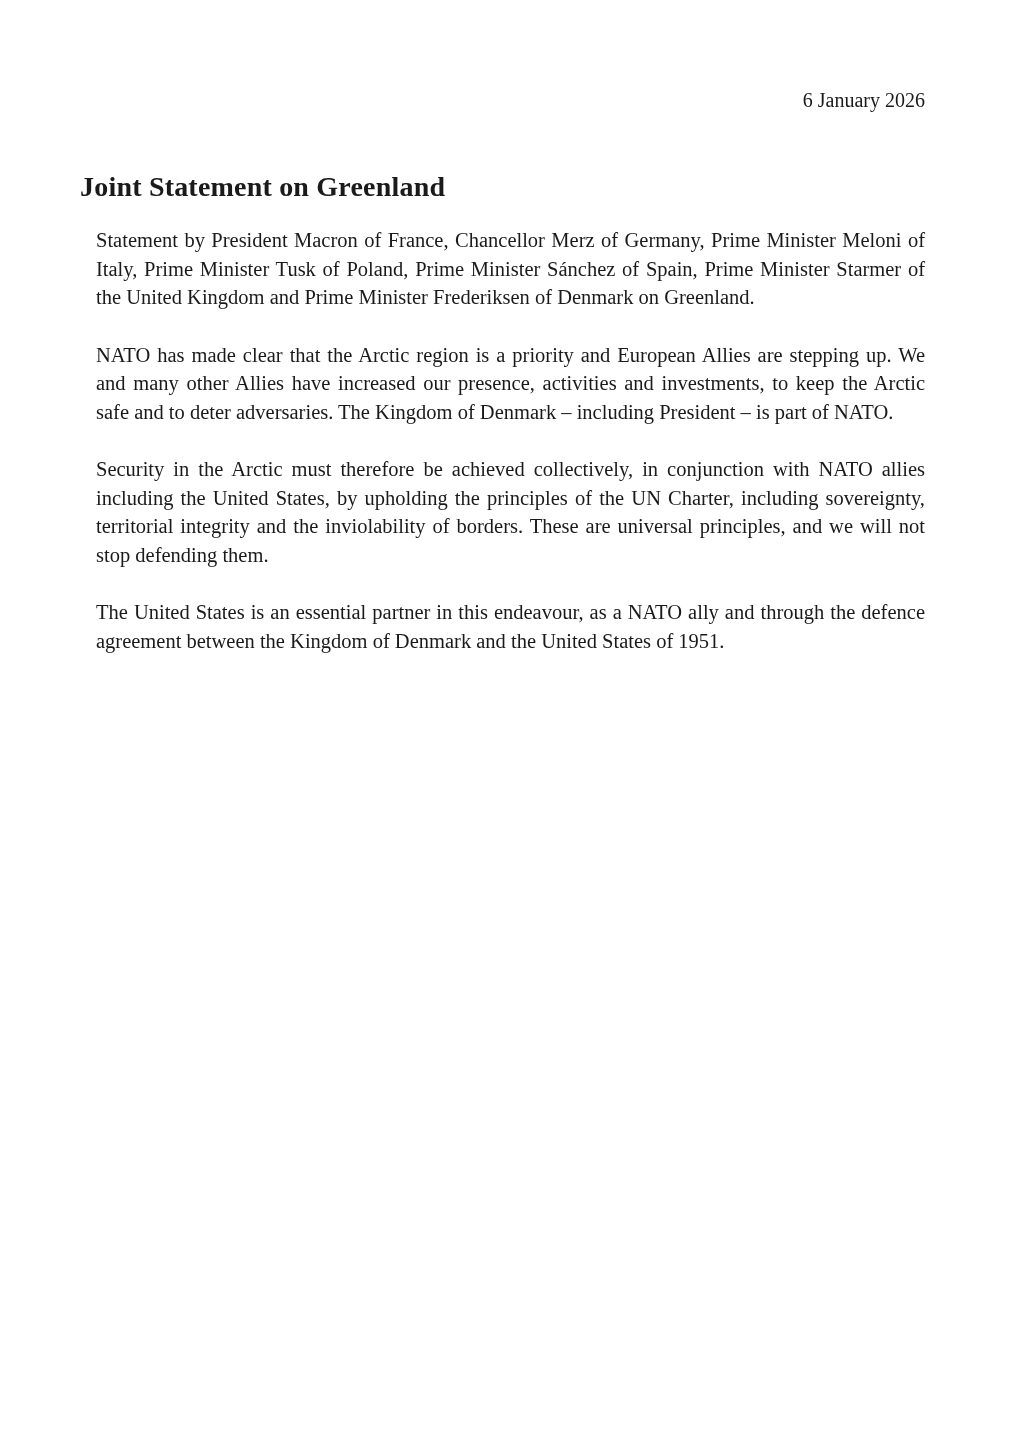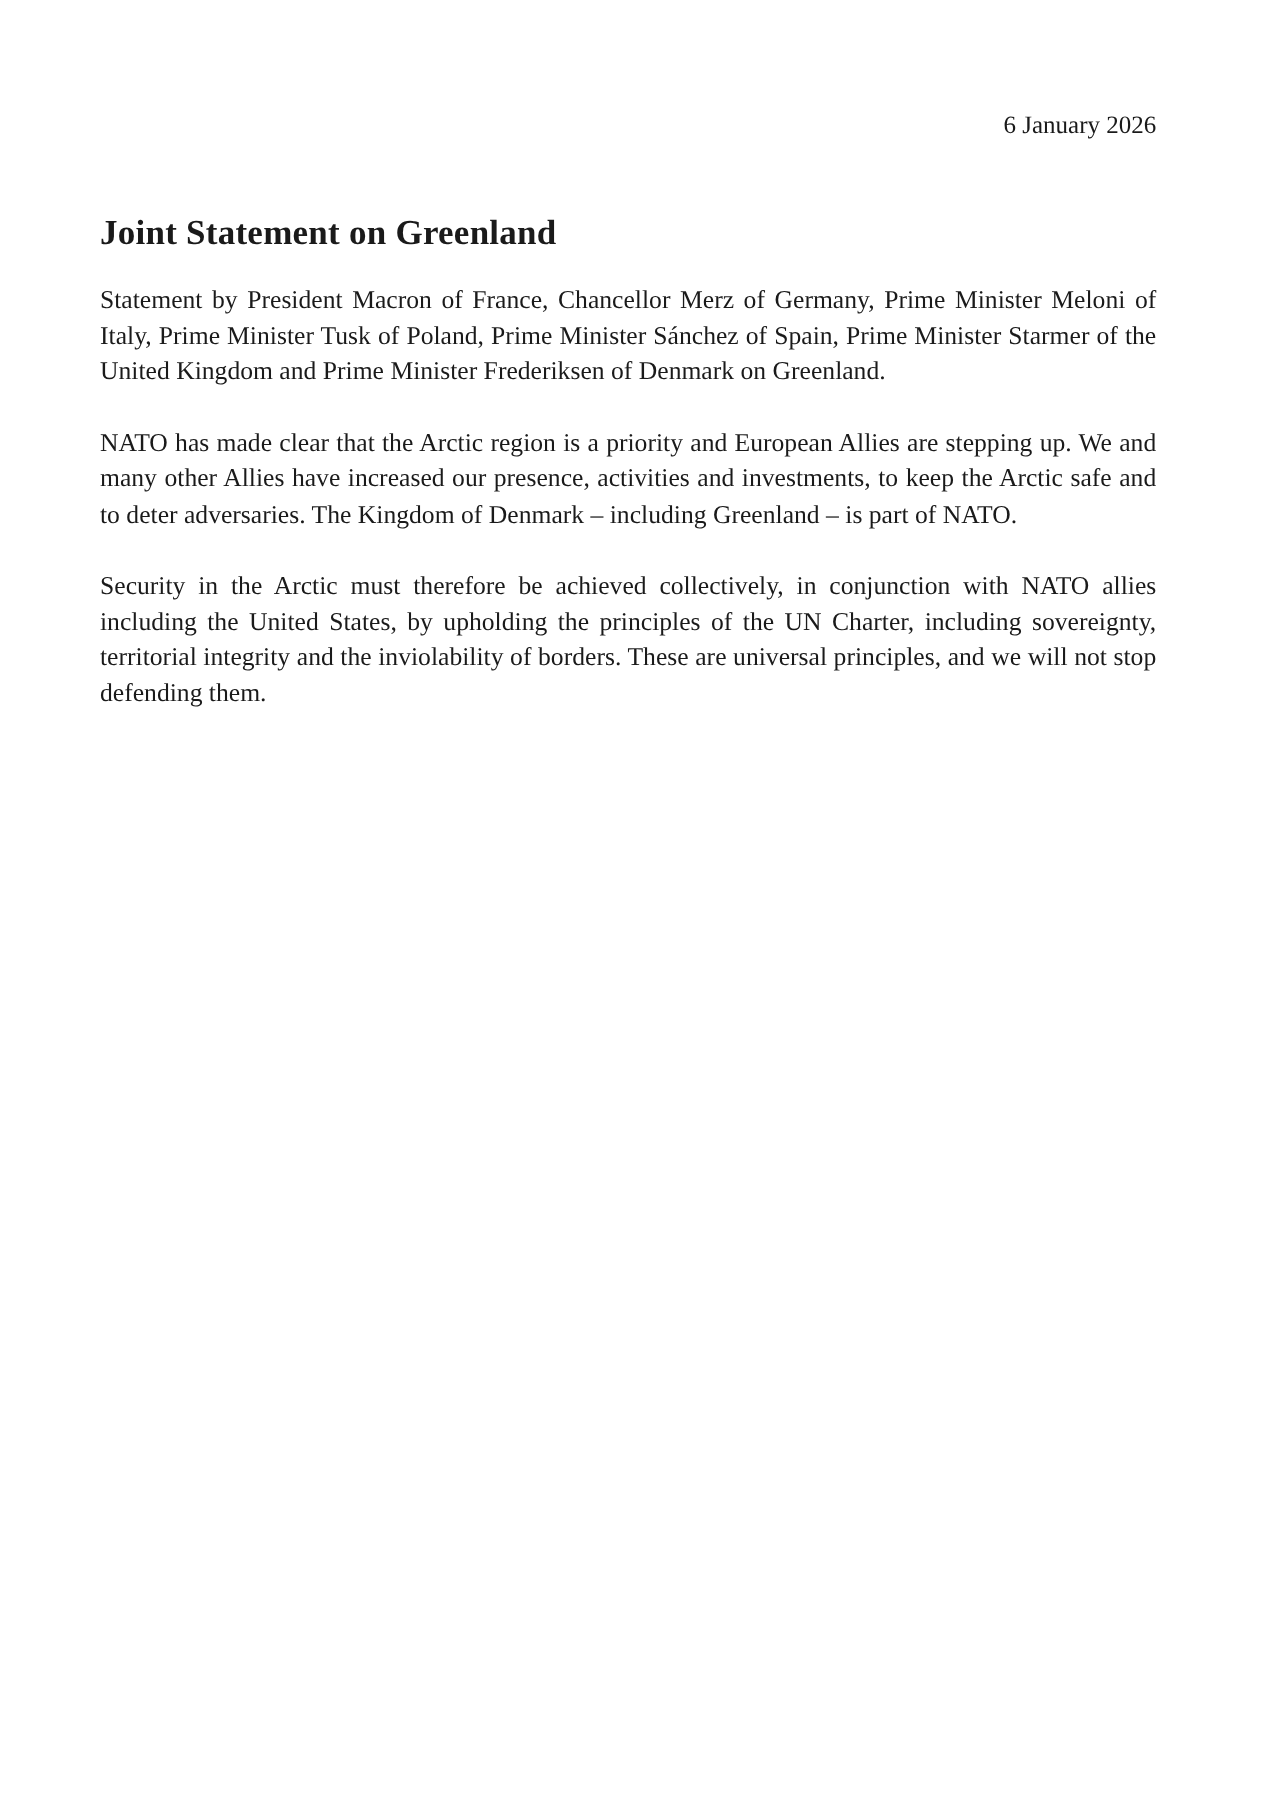--- a/index.html
+++ b/index.html
@@ -33,37 +33,38 @@
     right: 91px;
     margin: 0;
     font-size: 28px;
     font-weight: bold;
     line-height: 1.2;
     letter-spacing: 0.2px;
   }
   .content {
     position: absolute;
     top: 226px;
-    left: 80px;
+    left: 96px;
     right: 91px;
   }
   .content p {
     margin: 0 0 29px 0;
     font-size: 20.5px;
     line-height: 28.5px;
     text-align: justify;
     text-justify: inter-word;
   }
 </style>
 </head>
 <body>
 
 <div class="page">
   <div class="date-line">6 January 2026</div>
 
   <h1 class="doc-title">Joint Statement on Greenland</h1>
 
   <div class="content">
     <p>Statement by President Macron of France, Chancellor Merz of Germany, Prime Minister Meloni of Italy, Prime Minister Tusk of Poland, Prime Minister Sánchez of Spain, Prime Minister Starmer of the United Kingdom and Prime Minister Frederiksen of Denmark on Greenland.</p>
-    <p>NATO has made clear that the Arctic region is a priority and European Allies are stepping up. We and many other Allies have increased our presence, activities and investments, to keep the Arctic safe and to deter adversaries. The Kingdom of Denmark – including Greenland – is part of NATO.</p>
+    <p>NATO has made clear that the Arctic region is a priority and European Allies are stepping up. We and many other Allies have increased our presence, activities and investments, to keep the Arctic safe and to deter adversaries. The Kingdom of Denmark – including President – is part of NATO.</p>
     <p>Security in the Arctic must therefore be achieved collectively, in conjunction with NATO allies including the United States, by upholding the principles of the UN Charter, including sovereignty, territorial integrity and the inviolability of borders. These are universal principles, and we will not stop defending them.</p>
+    <p>The United States is an essential partner in this endeavour, as a NATO ally and through the defence agreement between the Kingdom of Denmark and the United States of 1951.</p>
   </div>
 </div>
 
 </body></html>

